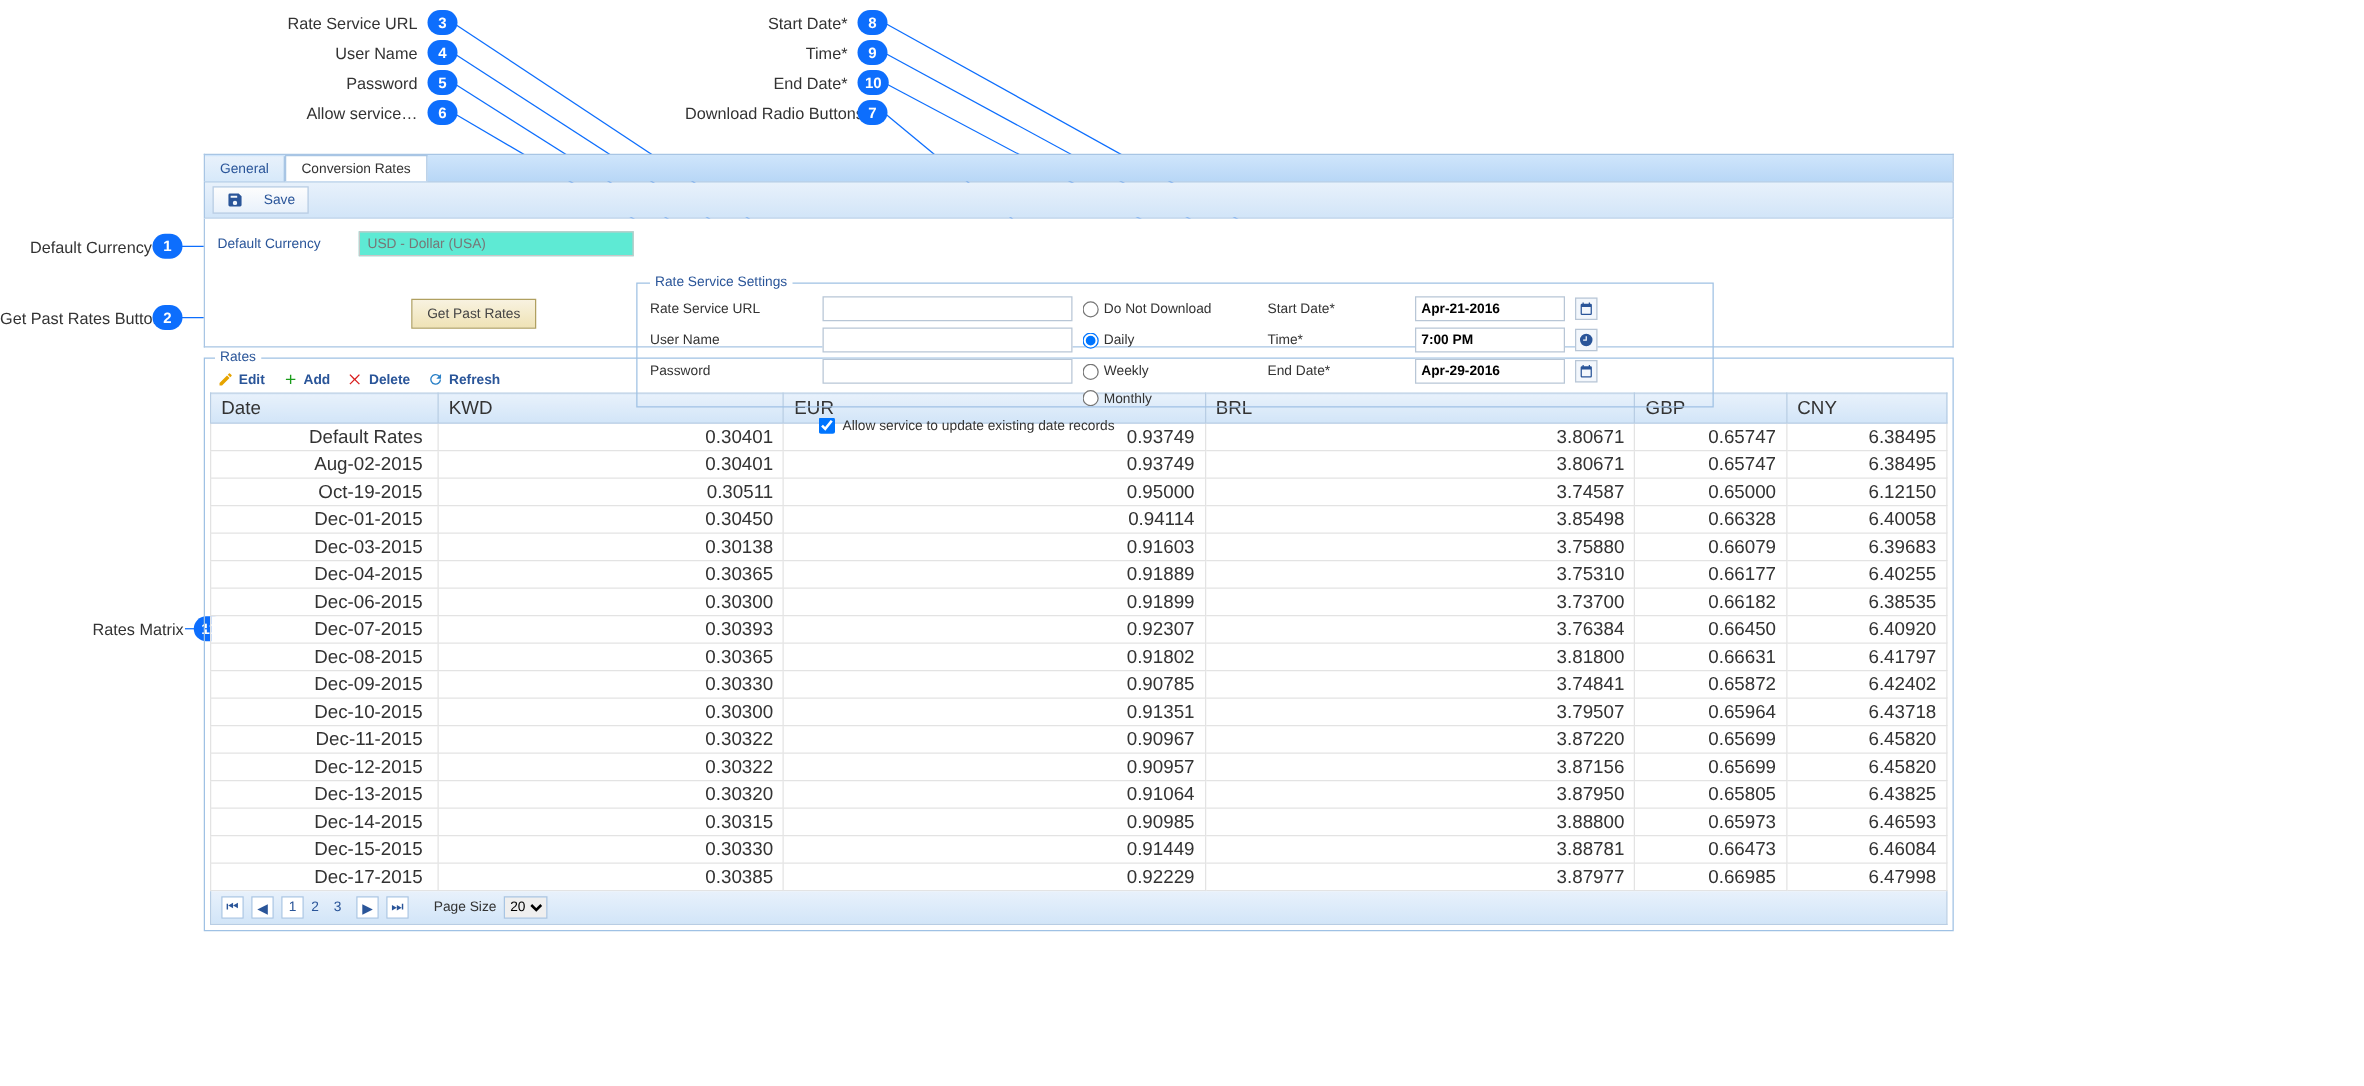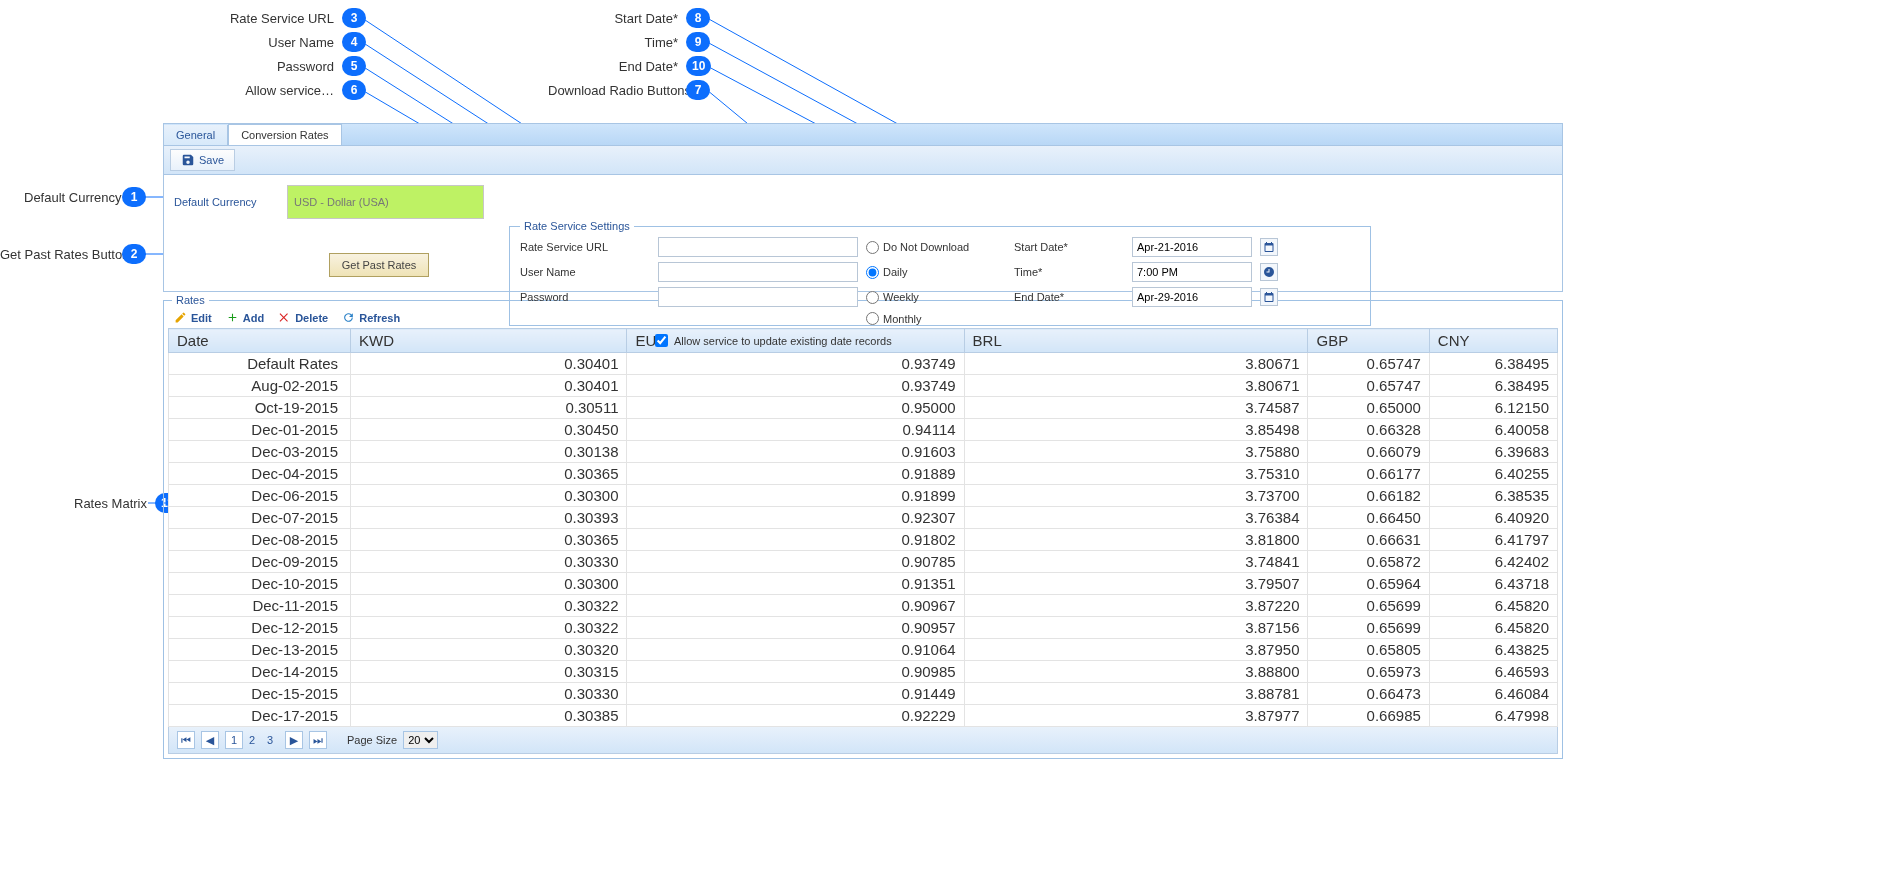--- a/index.html
+++ b/index.html
@@ -14,40 +14,40 @@
   .leader-lines { position:absolute; top:0; left:0; pointer-events:none; }
 
   
   .app { position:absolute; left:163px; top:123px; width:1400px; }
 
   .tabstrip { display:flex; background: linear-gradient(#cfe5fb,#b8d7f6); border:1px solid #a8c5e4; border-bottom:none; height:22px; align-items:flex-end;}
   .tab { padding:4px 12px; font-size:11px; color:#2a5599; border-right:1px solid #a8c5e4; background:linear-gradient(#e8f1fb,#d7e9fa); cursor:pointer; }
   .tab.active { background:#fff; border-top:1px solid #a8c5e4; border-left:1px solid #a8c5e4; border-right:1px solid #a8c5e4; color:#333; }
 
   .toolbar { height:30px; background:linear-gradient(#e8f1fb,#d2e5f8); border:1px solid #a8c5e4; display:flex; align-items:center; padding:0 6px;}
-  .toolbar .btn { display:flex; align-items:center; gap:4px; padding:3px 10px; border:1px solid #b9cde3; background:linear-gradient(#fdfdfd,#e8f1fb); color:#2a5599; cursor:pointer; font-size:11px;}
+  .toolbar .btn { display:flex; align-items:center; gap:16px; padding:3px 10px; border:1px solid #b9cde3; background:linear-gradient(#fdfdfd,#e8f1fb); color:#2a5599; cursor:pointer; font-size:11px;}
   .toolbar .btn svg { width:14px; height:14px; }
 
   .form-area { border:1px solid #a8c5e4; border-top:none; padding:10px 10px 14px 10px; background:#fff; position:relative; }
 
   .default-currency-row { display:flex; align-items:center; gap:18px; }
   .dcr-label { color:#2a5599; font-size:11px; width:95px;}
-  .dcr-input { width:197px; height:20px; border:1px solid #c7c7c7; background:#bef264; color:#777; padding:16px 6px; font-size:11px;}
+  .dcr-input { width:220px; height:20px; border:1px solid #c7c7c7; background:#5eead4; color:#777; padding:2px 6px; font-size:11px;}
 
   .get-past-btn { margin-top:34px; margin-left:155px; width:100px; height:24px; background:linear-gradient(#f8f2e0,#efe3b6); border:1px solid #b0a060; color:#444; font-size:11px; cursor:pointer; }
 
   .fieldset { position:absolute; border:1px solid #9fc1e4; padding:8px 10px 10px 10px;margin-top:47px; }
   .fieldset .legend { position:relative; top:-15px; background:#fff; color:#2a5599; font-size:11px; padding:0 4px; display:inline-block;}
   .fieldset.rss { left:345px; top:4px; width:862px; height:100px;}
   .rss-grid { display:grid; grid-template-columns: 130px 200px 140px 110px 120px 20px; row-gap:5px; column-gap:8px; align-items:center; margin-top:-10px;}
   .rss-grid label { font-size:11px; color:#333; }
   .rss-grid input[type=text], .rss-grid input[type=password] { height:20px; border:1px solid #b8c6d6; padding:2px 4px; font-size:11px; width:100%; }
   .radio-col { display:flex; align-items:center; gap:4px; font-size:11px;}
   .date-box { display:flex; align-items:center; gap:4px;}
-  .date-box input { width:100px; height:20px; border:1px solid #b8c6d6; padding:2px 4px; font-size:11px;}
+  .date-box input { width:100px; height:20px; border:1px solid #b8c6d6; padding:2px 4px; font-size:11px;font-weight:bold;}
   .icon-btn { width:18px; height:18px; border:1px solid #b8c6d6; background:#f3f7fc; display:inline-flex; align-items:center; justify-content:center; cursor:pointer;}
   .icon-btn svg { width:12px; height:12px; }
   .allow-row { grid-column: 1 / span 6; display:flex; align-items:center; gap:6px; margin-top:4px; margin-left:135px;}
 
   
   .rates-fieldset { border:1px solid #9fc1e4; margin-top:8px; padding:6px 4px 4px 4px; }
   .rates-fieldset .legend { position:relative; top:-13px; left:4px; background:#fff; color:#2a5599; font-size:11px; padding:0 4px;}
   .rates-toolbar { display:flex; gap:14px; align-items:center; padding:0 6px 4px 6px; margin-top:-8px;}
   .rates-toolbar .tbtn { display:flex; align-items:center; gap:4px; color:#2a5599; cursor:pointer; font-size:11px;font-weight:bold;}
   .rates-toolbar .tbtn.edit svg { color:#e6a400;}

